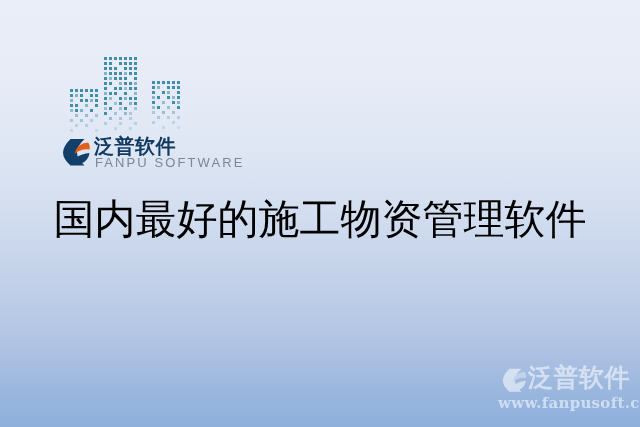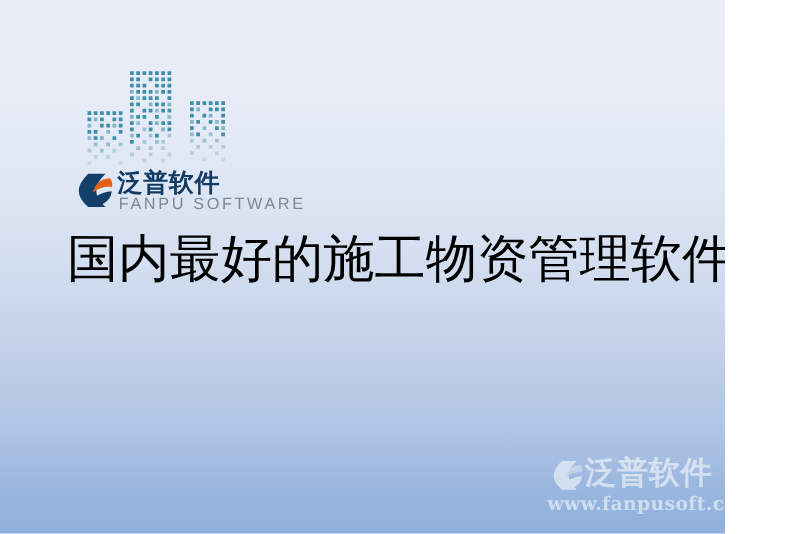--- a/index.html
+++ b/index.html
@@ -9,21 +9,21 @@
   }
   body {
     width: 640px;
     height: 427px;
     overflow: hidden;
     font-family: "Liberation Sans", sans-serif;
   }
 
   #banner {
     position: relative;
-    width: 580px;
+    width: 640px;
     height: 427px;
     background: linear-gradient(to bottom,
         #e9eef8 0%,
         #e7ecf7 18%,
         #dfe7f4 34%,
         #d2ddef 50%,
         #c2d1e9 66%,
         #aec2e3 82%,
         #97b5de 93%,
         #8fb0dd 100%);
@@ -87,21 +87,21 @@
     letter-spacing: 2.1px;
     color: #7b8794;
     line-height: 10px;
     white-space: nowrap;
   }
 
   
   #headline {
     position: absolute;
     left: 0;
-    top: 180px;
+    top: 192px;
     width: 640px;
     text-align: center;
     font-family: "DejaVu Serif", "Liberation Serif", serif;
     font-size: 41px;
     font-weight: 400;
     color: #000000;
     letter-spacing: 0px;
     line-height: 54px;
     white-space: nowrap;
   }

